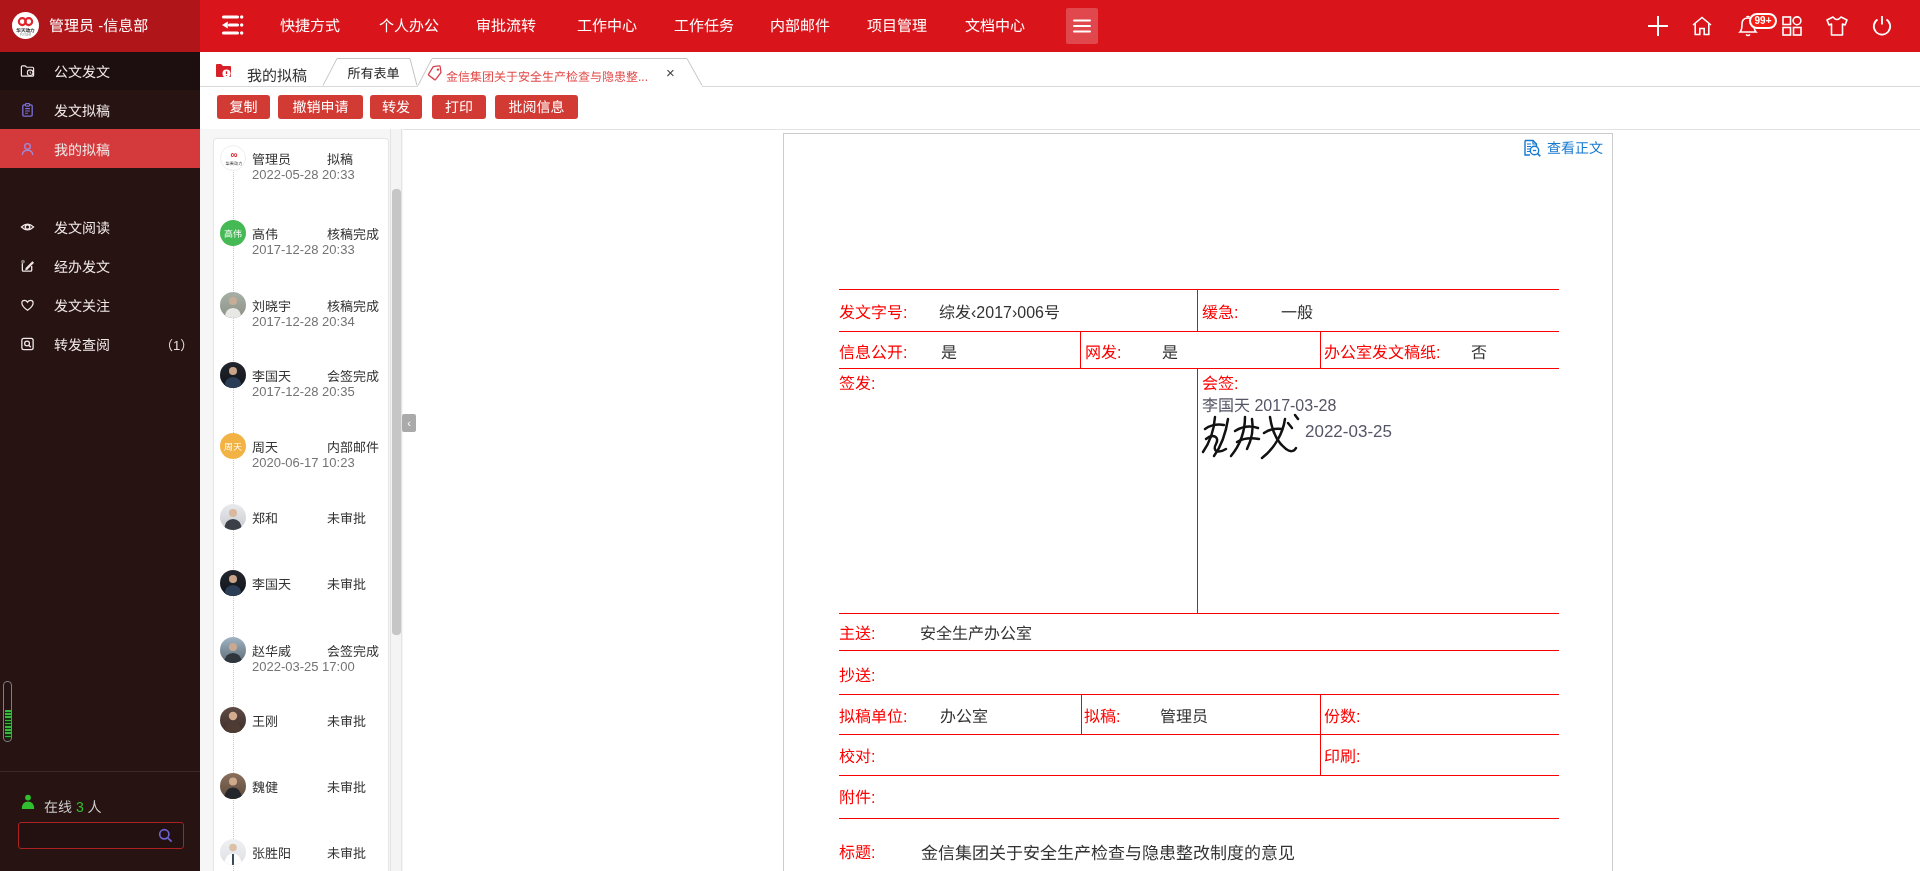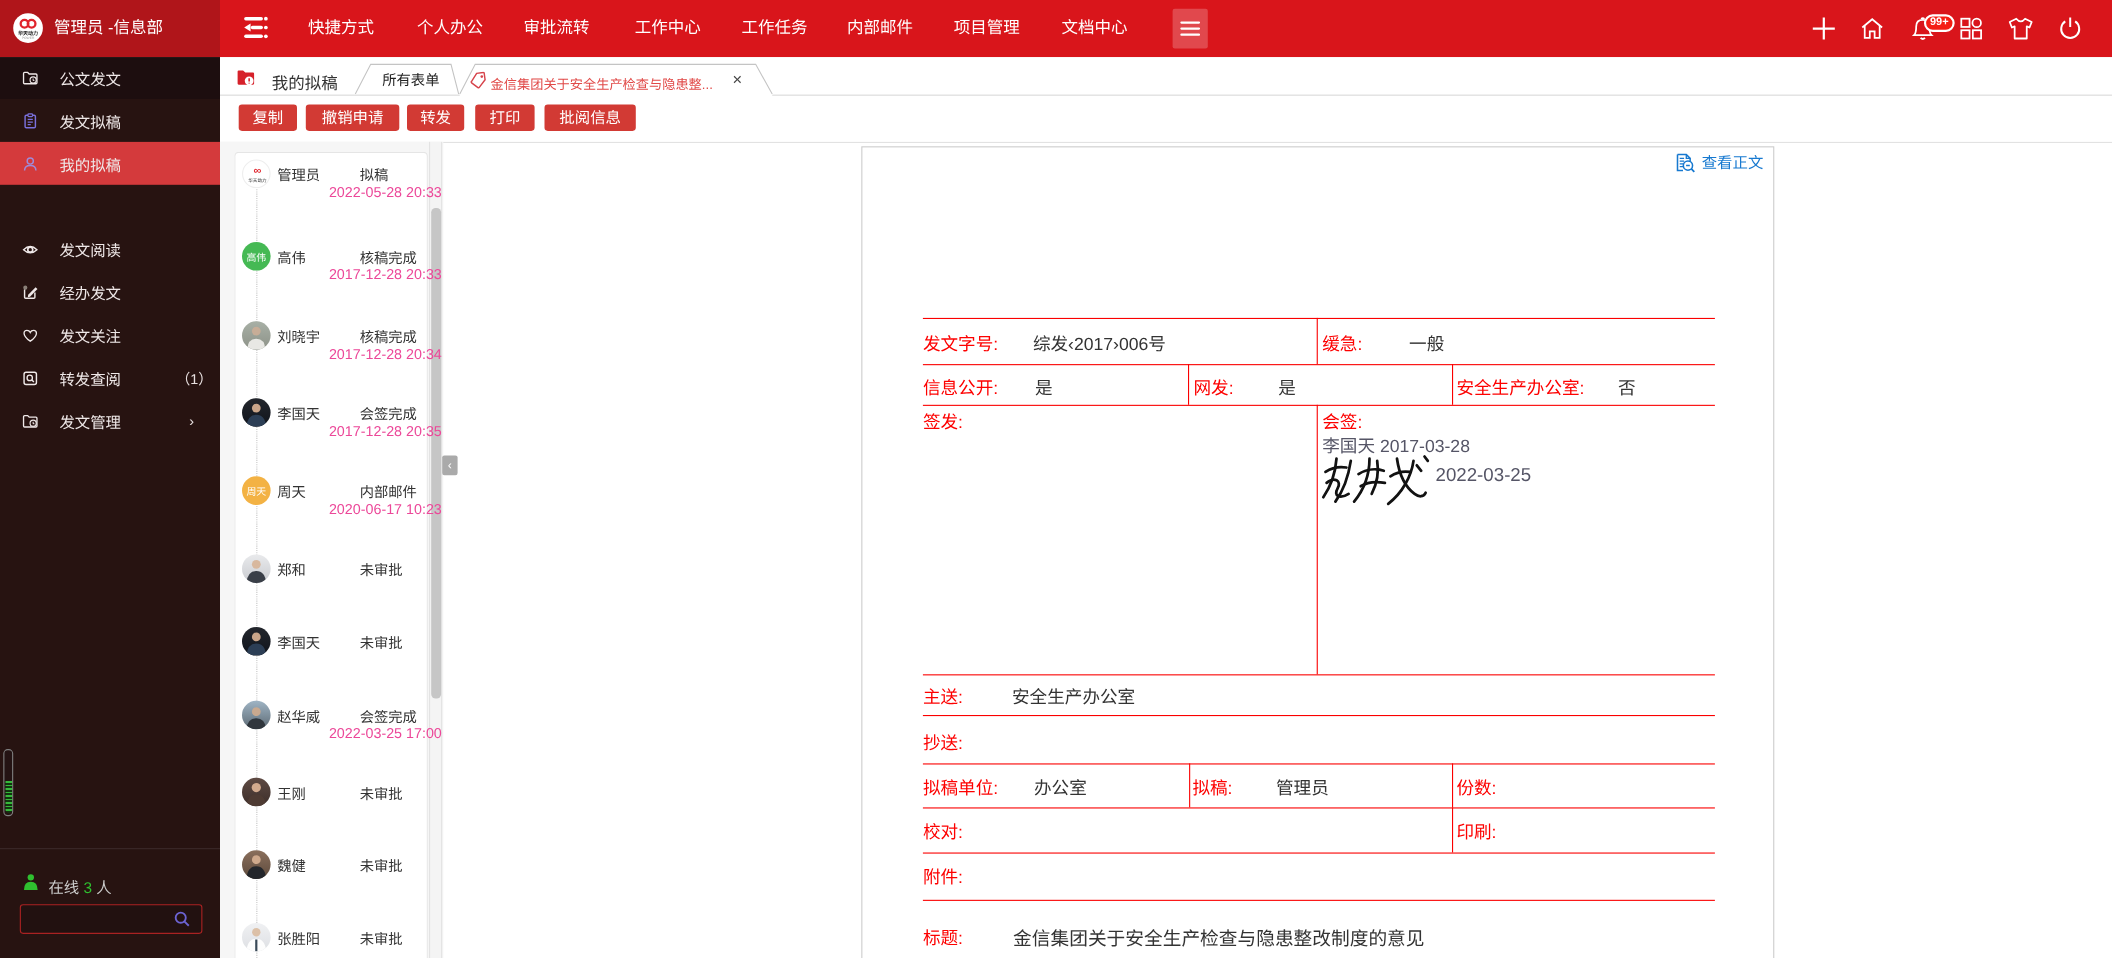--- a/index.html
+++ b/index.html
@@ -34,21 +34,21 @@
 #panel { position:absolute; left:13px; top:86px; width:176px; height:733px; background:#fff; border:1px solid #e5e5e5; border-radius:4px 4px 0 0; border-bottom:none; }
 #track { position:absolute; left:190px; top:77px; width:12px; height:742px; background:#f4f4f4; border-left:1px solid #e3e3e3; border-right:1px solid #e3e3e3; }
 #thumb { position:absolute; left:191.5px; top:137px; width:9px; height:446px; background:#c6c6c6; border-radius:4px; }
 #handle { position:absolute; left:202px; top:362px; width:14px; height:18px; background:#aaa; border-radius:2px; color:#fff; font-size:11px; text-align:center; line-height:18px; }
 #cline { position:absolute; left:0; top:77px; width:1720px; height:1px; background:#e2e2e2; }
 
 .lrow { position:absolute; left:13px; width:176px; }
 .av { position:absolute; left:7px; top:-13px; width:26px; height:26px; border-radius:50%; overflow:hidden; }
 .lname { position:absolute; left:39px; top:-9px; font-size:13px; color:#333; white-space:nowrap; }
 .lstat { position:absolute; left:114px; top:-9px; font-size:13px; color:#333; white-space:nowrap; }
-.ldate { position:absolute; left:39px; top:9px; font-size:13px; color:#ec4899; white-space:nowrap;margin-left:47px; }
+.ldate { position:absolute; left:39px; top:9px; font-size:13px; color:#737373; white-space:nowrap; }
 #dotline { position:absolute; left:32.5px; top:93px; width:0; height:726px; border-left:1px dotted #c5c5c5; }
 
 #page { position:absolute; left:539px; top:81px; width:830px; height:739px; background:#fff;margin-left:44px; }
 .hl { position:absolute; background:#fb0000; height:1.34px; }
 .vl { position:absolute; background:#fb0000; width:1.34px; }
 .lab { position:absolute; color:#fd0100; font-size:16px; white-space:nowrap; }
 .val { position:absolute; color:#333; font-size:16px; white-space:nowrap; }
 #title { position:absolute; left:0; top:79.5px; width:830px; text-align:center; color:#fd0100; font-size:36px; }
 #viewlink { position:absolute; left:739px; top:3px; color:#1779d0; font-size:14px; height:24px; line-height:24px; white-space:nowrap; }
 .sg { position:absolute; }
@@ -178,29 +178,20 @@
     </div>
   <div class="mrow" style="top:272px">
       <svg class="micon" width="16" height="16" viewBox="0 0 16 16">
         <rect x="2" y="2" width="12" height="12" rx="2" fill="none" stroke="#efe8e8" stroke-width="1.4"></rect>
         <circle cx="7.5" cy="7.5" r="2.6" fill="none" stroke="#efe8e8" stroke-width="1.3"></circle>
         <path d="M9.4,9.4 L11.5,11.5" stroke="#efe8e8" stroke-width="1.4"></path>
       </svg>
       <div class="mtxt">转发查阅</div>
       <div class="mcnt">（1）</div>
     </div>
-  <div class="mrow" style="top:311px">
-      <svg class="micon" width="16" height="16" viewBox="0 0 16 16">
-        <path d="M1.5,3.5 Q1.5,2.5 2.5,2.5 L5.5,2.5 L7,4 L13.5,4 Q14.5,4 14.5,5 L14.5,12.5 Q14.5,13.5 13.5,13.5 L2.5,13.5 Q1.5,13.5 1.5,12.5 Z" fill="none" stroke="#efe8e8" stroke-width="1.3"></path>
-        <circle cx="10.8" cy="9.8" r="3" fill="none" stroke="#efe8e8" stroke-width="1.1"></circle>
-        <path d="M10.8,8.5 V10 L12,10.6" stroke="#efe8e8" stroke-width="1" fill="none"></path>
-      </svg>
-      <div class="mtxt">发文管理</div>
-      <div class="mcnt" style="left:172px">›</div>
-    </div>
   <div style="position:absolute;left:0;top:719px;width:200px;height:1px;background:#3b2a2a"></div>
   <div id="online">
       <svg style="position:absolute;left:21px;top:2px" width="14" height="15" viewBox="0 0 14 15">
         <circle cx="7" cy="3.6" r="2.9" fill="#2fbf2f"></circle>
         <path d="M0.8,15 Q0.8,7.5 7,7.5 Q13.2,7.5 13.2,15 Z" fill="#2fbf2f"></path>
       </svg>
       <span style="position:absolute;left:44px;top:4px;color:#ccc;font-size:14px">在线 <span style="color:#2fbf2f">3</span> 人</span>
     </div>
   <div id="sbox">
       <svg style="position:absolute;right:10px;top:5px" width="15" height="15" viewBox="0 0 15 15">
@@ -373,21 +364,21 @@
 
     <div class="lab" style="left:56px;top:166px">发文字号:</div>
     <div class="val" style="left:156px;top:166px">综发‹2017›006号</div>
     <div class="lab" style="left:419px;top:166px">缓急:</div>
     <div class="val" style="left:498px;top:166px">一般</div>
 
     <div class="lab" style="left:56px;top:205.5px">信息公开:</div>
     <div class="val" style="left:158px;top:205.5px">是</div>
     <div class="lab" style="left:302px;top:205.5px">网发:</div>
     <div class="val" style="left:379px;top:205.5px">是</div>
-    <div class="lab" style="left:541px;top:205.5px">安全生产办公室:</div>
+    <div class="lab" style="left:541px;top:205.5px">办公室发文稿纸:</div>
     <div class="val" style="left:688px;top:205.5px">否</div>
 
     <div class="lab" style="left:56px;top:237px">签发:</div>
     <div class="lab" style="left:419px;top:237px">会签:</div>
     <div class="val" style="left:419px;top:258.5px;color:#556">李国天 2017-03-28</div>
     <svg class="sg" style="left:418px;top:279px" width="102" height="48" viewBox="0 0 102 48">
       <g fill="none" stroke="#121212" stroke-width="2.5" stroke-linecap="round">
         <path d="M4,17 C10,13 17,12 23,13"></path>
         <path d="M14,5 C13,18 9,30 2,40"></path>
         <path d="M5,27 C12,21 19,25 15,32 C11,39 17,42 25,37"></path>

